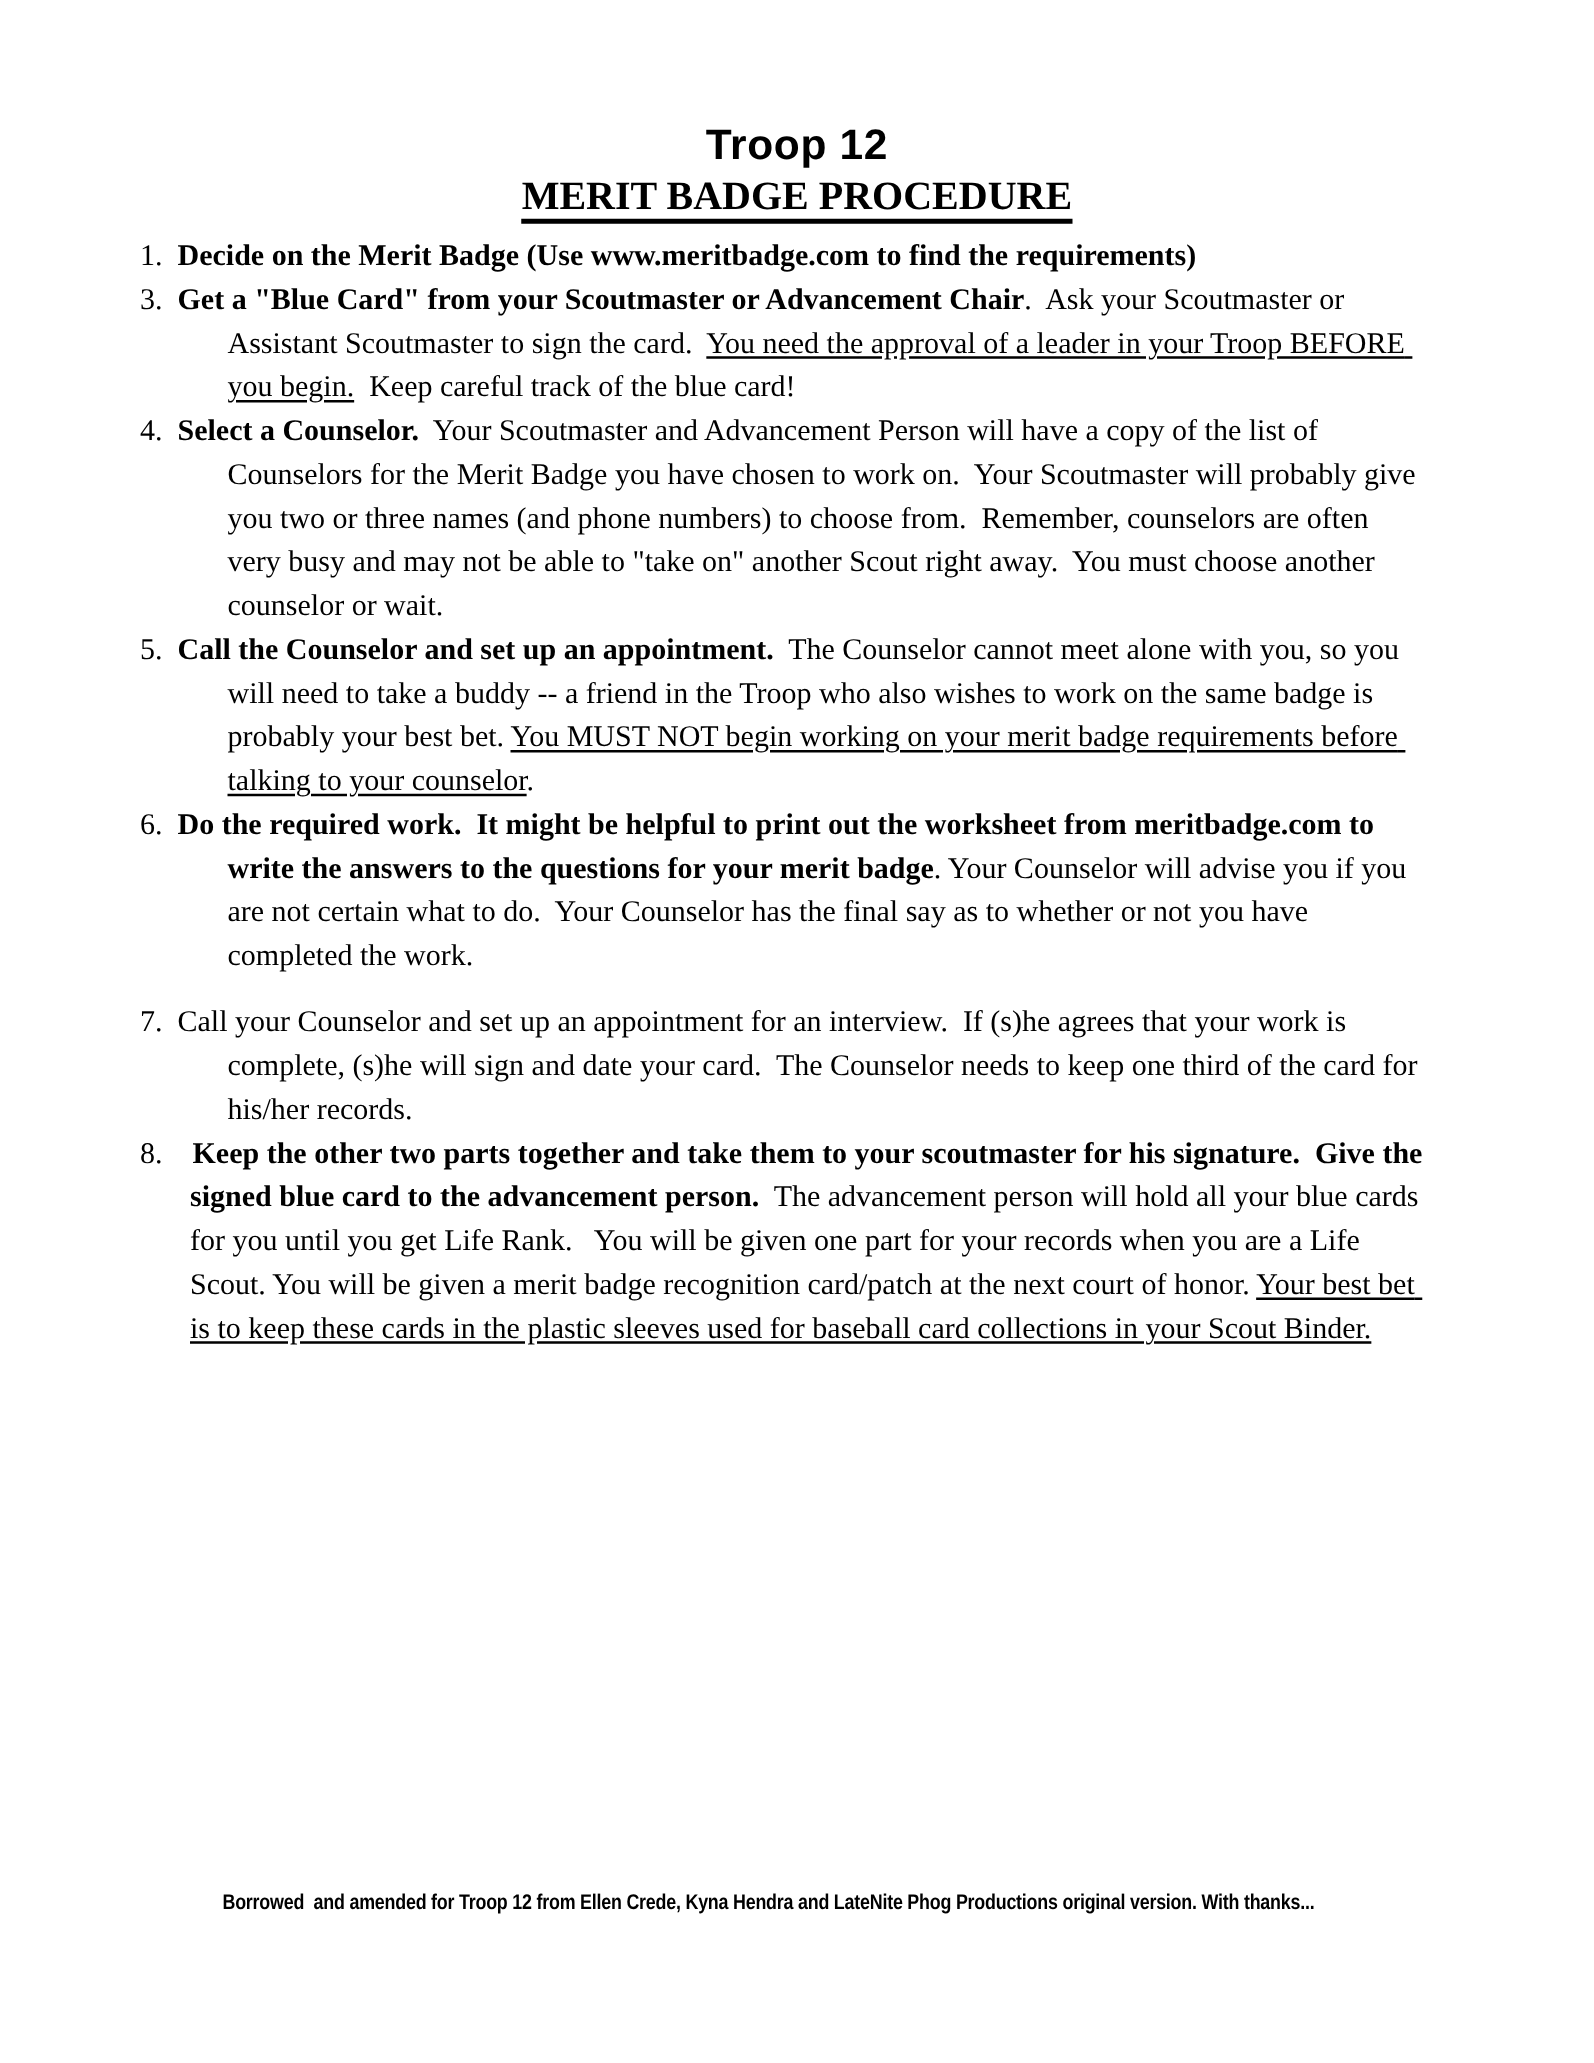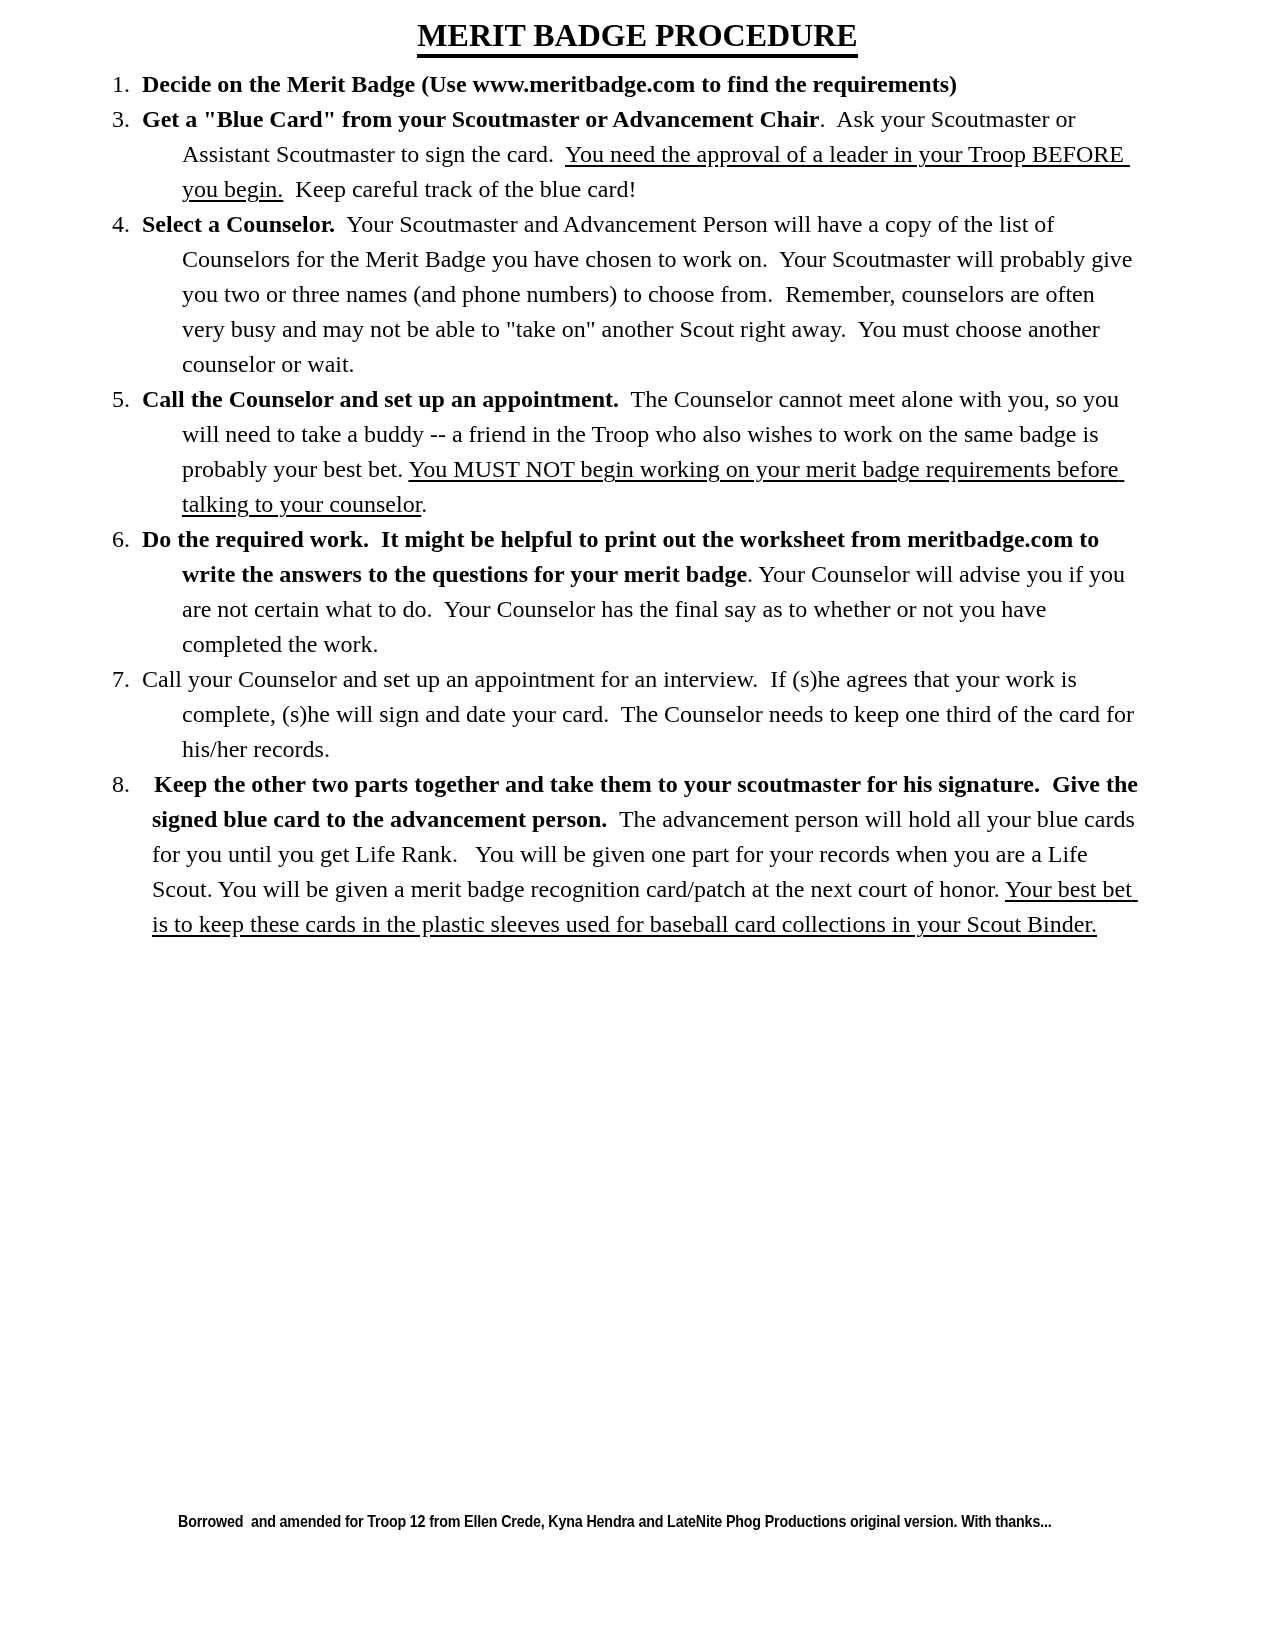--- a/index.html
+++ b/index.html
@@ -28,21 +28,21 @@
     font-size: 34px;
     line-height: 1.2;
     letter-spacing: 0.5px;
   }
   .doc-subtitle {
     text-align: center;
     font-family: "Liberation Serif", serif;
     font-weight: bold;
     font-size: 32px;
     line-height: 1.2;
-    margin-top: 16px;
+    margin-top: 0;
     margin-bottom: 13px;
   }
   .doc-subtitle .u-thick {
     border-bottom: 4px solid #000000;
     padding-bottom: 1px;
   }
   .content {
     padding-left: 112px;
     padding-right: 133px;
   }
@@ -73,26 +73,27 @@
     letter-spacing: -0.2px;
     white-space: pre;
     transform: scaleX(0.84);
     transform-origin: 0 50%;
   }
 </style>
 </head>
 <body>
 
 <div class="page">
+  <div class="doc-title">Troop 12</div>
   <div class="doc-subtitle">
     <span class="u-thick">MERIT BADGE PROCEDURE</span>
   </div>
   <div class="content">
       <div class="item" style="padding-left: 70px; text-indent: -70px;"><span class="num">1.  </span><span class="b">Decide on the Merit Badge (Use www.meritbadge.com to find the requirements)</span></div>
       <div class="item" style="padding-left: 70px; text-indent: -70px;"><span class="num">3.  </span><span class="b">Get a "Blue Card" from your Scoutmaster or Advancement Chair</span><span>.  Ask your Scoutmaster or Assistant Scoutmaster to sign the card.  </span><span class="u">You need the approval of a leader in your Troop BEFORE you begin.</span><span>  Keep careful track of the blue card!</span></div>
       <div class="item" style="padding-left: 70px; text-indent: -70px;"><span class="num">4.  </span><span class="b">Select a Counselor.</span><span>  Your Scoutmaster and Advancement Person will have a copy of the list of Counselors for the Merit Badge you have chosen to work on.  Your Scoutmaster will probably give you two or three names (and phone numbers) to choose from.  Remember, counselors are often very busy and may not be able to "take on" another Scout right away.  You must choose another counselor or wait.</span></div>
       <div class="item" style="padding-left: 70px; text-indent: -70px;"><span class="num">5.  </span><span class="b">Call the Counselor and set up an appointment.</span><span>  The Counselor cannot meet alone with you, so you will need to take a buddy -- a friend in the Troop who also wishes to work on the same badge is probably your best bet. </span><span class="u">You MUST NOT begin working on your merit badge requirements before talking to your counselor</span><span>.</span></div>
       <div class="item" style="padding-left: 70px; text-indent: -70px;"><span class="num">6.  </span><span class="b">Do the required work.  It might be helpful to print out the worksheet from meritbadge.com to write the answers to the questions for your merit badge</span><span>. Your Counselor will advise you if you are not certain what to do.  Your Counselor has the final say as to whether or not you have completed the work.</span></div>
-      <div class="item" style="padding-left: 70px; text-indent: -70px;"><span class="num">7.  </span><span>Call your Counselor and set up an appointment for an interview.  If (s)he agrees that your work is complete, (s)he will sign and date your card.  The Counselor needs to keep one third of the card for his/her records.</span></div>
+      <div class="item" style="padding-left: 70px; text-indent: -70px; margin-top: 18px;"><span class="num">7.  </span><span>Call your Counselor and set up an appointment for an interview.  If (s)he agrees that your work is complete, (s)he will sign and date your card.  The Counselor needs to keep one third of the card for his/her records.</span></div>
       <div class="item" style="padding-left: 40px; text-indent: -40px;"><span class="num">8.    </span><span class="b">Keep the other two parts together and take them to your scoutmaster for his signature.  Give the signed blue card to the advancement person.</span><span>  The advancement person will hold all your blue cards for you until you get Life Rank.   You will be given one part for your records when you are a Life Scout. You will be given a merit badge recognition card/patch at the next court of honor. </span><span class="u">Your best bet is to keep these cards in the plastic sleeves used for baseball card collections in your Scout Binder.</span></div>
     </div>
   <div class="footer">Borrowed  and amended for Troop 12 from Ellen Crede, Kyna Hendra and LateNite Phog Productions original version. With thanks...</div>
 </div>
 
 </body></html>

